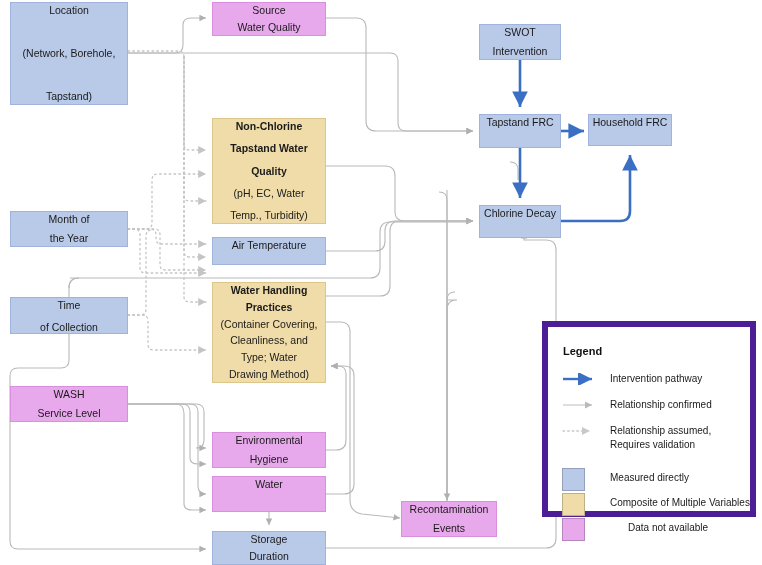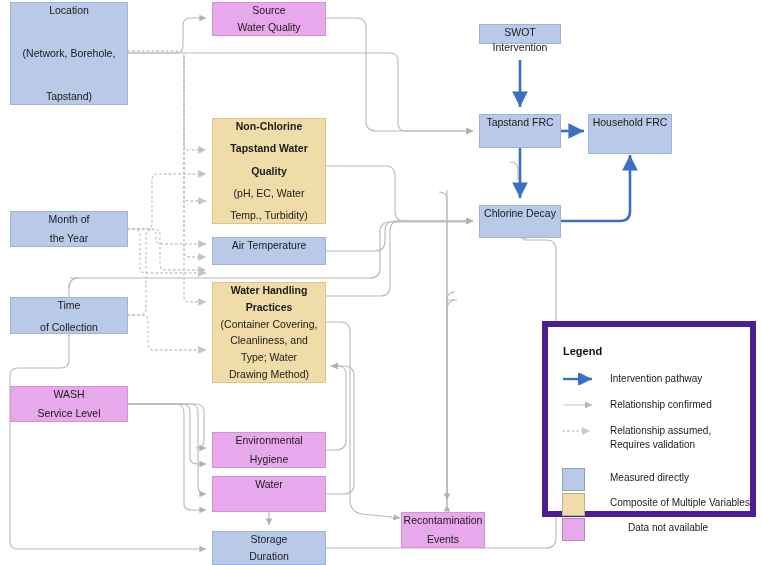--- a/index.html
+++ b/index.html
@@ -240,35 +240,35 @@
   <div class="node fill-magenta" style="left:212px; top:476px; width:114px; height:36px;gap:40px;">
     <span class="ln">Water</span>
     <span class="ln">Availability</span>
   </div>
 
   <div class="node fill-blue" style="left:212px; top:531px; width:114px; height:34px;">
     <span class="ln">Storage</span>
     <span class="ln">Duration</span>
   </div>
 
-  <div class="node fill-magenta" style="left:401px; top:501px; width:84px; height:36px;margin-top:11px;">
+  <div class="node fill-magenta" style="left:401px; top:501px; width:96px; height:36px;">
     <span class="ln">Recontamination</span>
     <span class="ln">Events</span>
   </div>
 
-  <div class="node fill-blue" style="left:479px; top:24px; width:82px; height:20px;">
+  <div class="node fill-blue" style="left:479px; top:24px; width:82px; height:36px;">
     <span class="ln">SWOT</span>
     <span class="ln">Intervention</span>
   </div>
 
   <div class="node fill-blue" style="left:479px; top:114px; width:82px; height:34px;">
     <span class="ln">Tapstand FRC</span>
   </div>
 
-  <div class="node fill-blue" style="left:588px; top:114px; width:84px; height:40px;">
+  <div class="node fill-blue" style="left:588px; top:114px; width:84px; height:32px;">
     <span class="ln">Household FRC</span>
   </div>
 
   <div class="node fill-blue" style="left:479px; top:205px; width:82px; height:33px;">
     <span class="ln">Chlorine Decay</span>
   </div>
 
   <div id="legend">
     <div class="legend-title">Legend</div>
 

